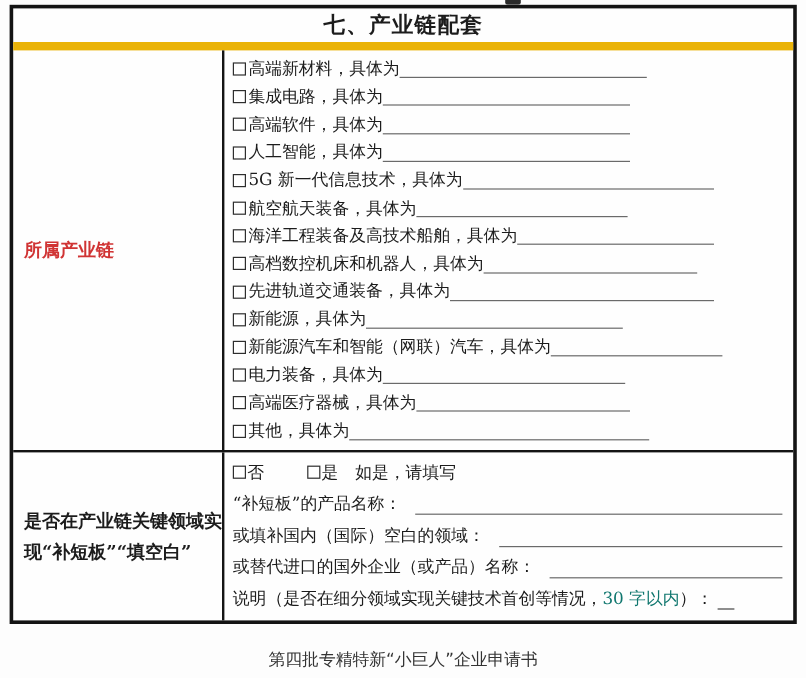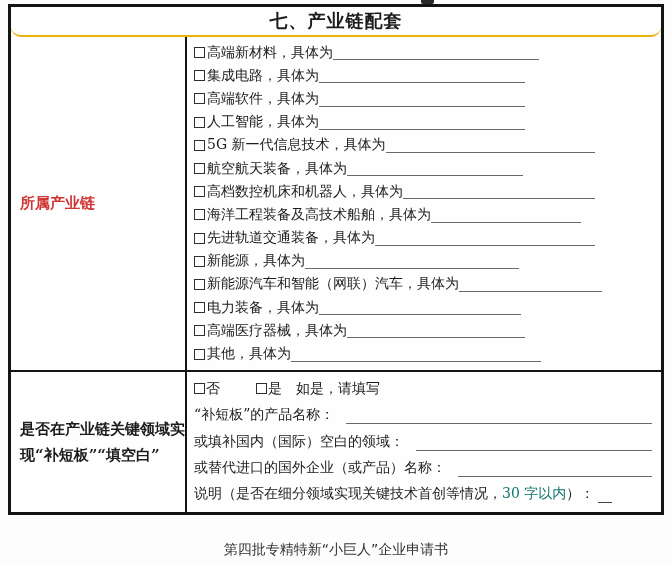--- a/index.html
+++ b/index.html
@@ -9,23 +9,23 @@
     color:#1c1c1c;position:relative;overflow:hidden;
   }
   .page{position:absolute;inset:0;}
   .top-mark{position:absolute;left:421px;top:0;width:13px;height:4px;background:#2a2a2a;border-radius:0 0 2px 2px;}
 
   .form-table{
     position:absolute;left:8px;top:4px;width:656px;
     border:3px solid #141414;box-sizing:border-box;background:#fefefe;
   }
   .title-row{
-    height:28px;border-bottom:2px solid #eab308;
+    height:28px;border-bottom:7px solid #eab308;
     display:flex;align-items:center;justify-content:center;
-    font-weight:bold;font-size:18px;letter-spacing:1px;border-radius:10px;
+    font-weight:bold;font-size:18px;letter-spacing:1px;
   }
   .trow{display:flex;align-items:stretch;}
   .trow.r1{border-bottom:2px solid #141414;}
   .left-cell{
     width:176px;flex:none;border-right:2px solid #141414;
     display:flex;align-items:center;box-sizing:border-box;
     padding:8px 0 8px 9px;font-weight:bold;font-size:15px;line-height:26px;
   }
   .left-cell.red{color:#d03434;}
   .right-cell{flex:1;box-sizing:border-box;padding:4px 4px 4px 7px;min-width:0;}
@@ -106,26 +106,26 @@
           <span class="opt-text">5G 新一代信息技术，具体为</span>
           <span class="uline"></span>
         </div>
         <div class="opt-row">
           <span class="cb"></span>
           <span class="opt-text">航空航天装备，具体为</span>
           <span class="uline"></span>
         </div>
         <div class="opt-row">
           <span class="cb"></span>
+          <span class="opt-text">海洋工程装备及高技术船舶，具体为</span>
+          <span class="uline"></span>
+        </div>
+        <div class="opt-row">
+          <span class="cb"></span>
           <span class="opt-text">高档数控机床和机器人，具体为</span>
-          <span class="uline"></span>
-        </div>
-        <div class="opt-row">
-          <span class="cb"></span>
-          <span class="opt-text">海洋工程装备及高技术船舶，具体为</span>
           <span class="uline"></span>
         </div>
         <div class="opt-row">
           <span class="cb"></span>
           <span class="opt-text">先进轨道交通装备，具体为</span>
           <span class="uline"></span>
         </div>
         <div class="opt-row">
           <span class="cb"></span>
           <span class="opt-text">新能源，具体为</span>

